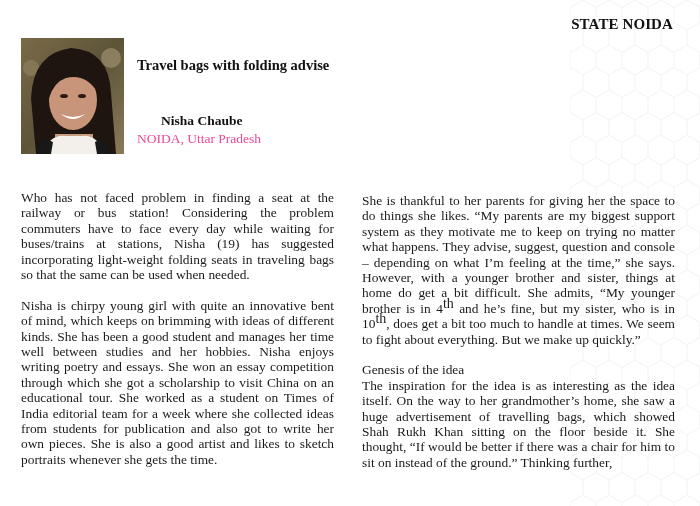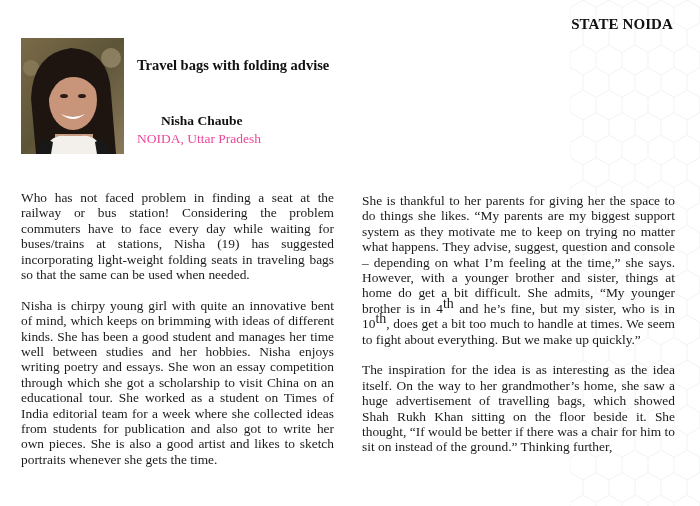--- a/index.html
+++ b/index.html
@@ -88,14 +88,15 @@
 <div class="name">Nisha Chaube</div>
 <div class="location">NOIDA, Uttar Pradesh</div>
 
 <div class="col left">
   <p>Who has not faced problem in finding a seat at the railway or bus station! Considering the problem commuters have to face every day while waiting for buses/trains at stations, Nisha (19) has suggested incorporating light-weight folding seats in traveling bags so that the same can be used when needed.</p>
   <p>Nisha is chirpy young girl with quite an innovative bent of mind, which keeps on brimming with ideas of different kinds. She has been a good student and manages her time well between studies and her hobbies. Nisha enjoys writing poetry and essays.  She won an essay competition through which she got a scholarship to visit China on an educational tour.  She worked as a student on Times of India editorial team for a week where she collected ideas from students for publication and also got to write her own pieces. She is also a good artist and likes to sketch portraits whenever she gets the time.</p>
 </div>
 
 <div class="col right">
   <p><span>She is thankful to her parents for giving her the space to do things she likes. “My parents are my biggest support system as they motivate me to keep on trying no matter what happens.  They advise, suggest, question and console – depending on what I’m feeling at the time,” she says. However, with a younger brother and sister, things at home do get a bit difficult. She admits, “My younger brother is in 4</span><sup>th</sup><span> and he’s fine, but my sister, who is in 10</span><sup>th</sup><span>, does get a bit too much to handle at times. We seem to fight about everything. But we make up quickly.”</span></p>
+  <p class="sub">Genesis of the idea</p>
   <p>The inspiration for the idea is as interesting as the idea itself. On the way to her grandmother’s home, she saw a huge advertisement of travelling bags, which showed Shah Rukh Khan sitting on the floor beside it.  She thought, “If would be better if there was a chair for him to sit on instead of the ground.”  Thinking further,</p>
 </div>
 
 </body></html>

